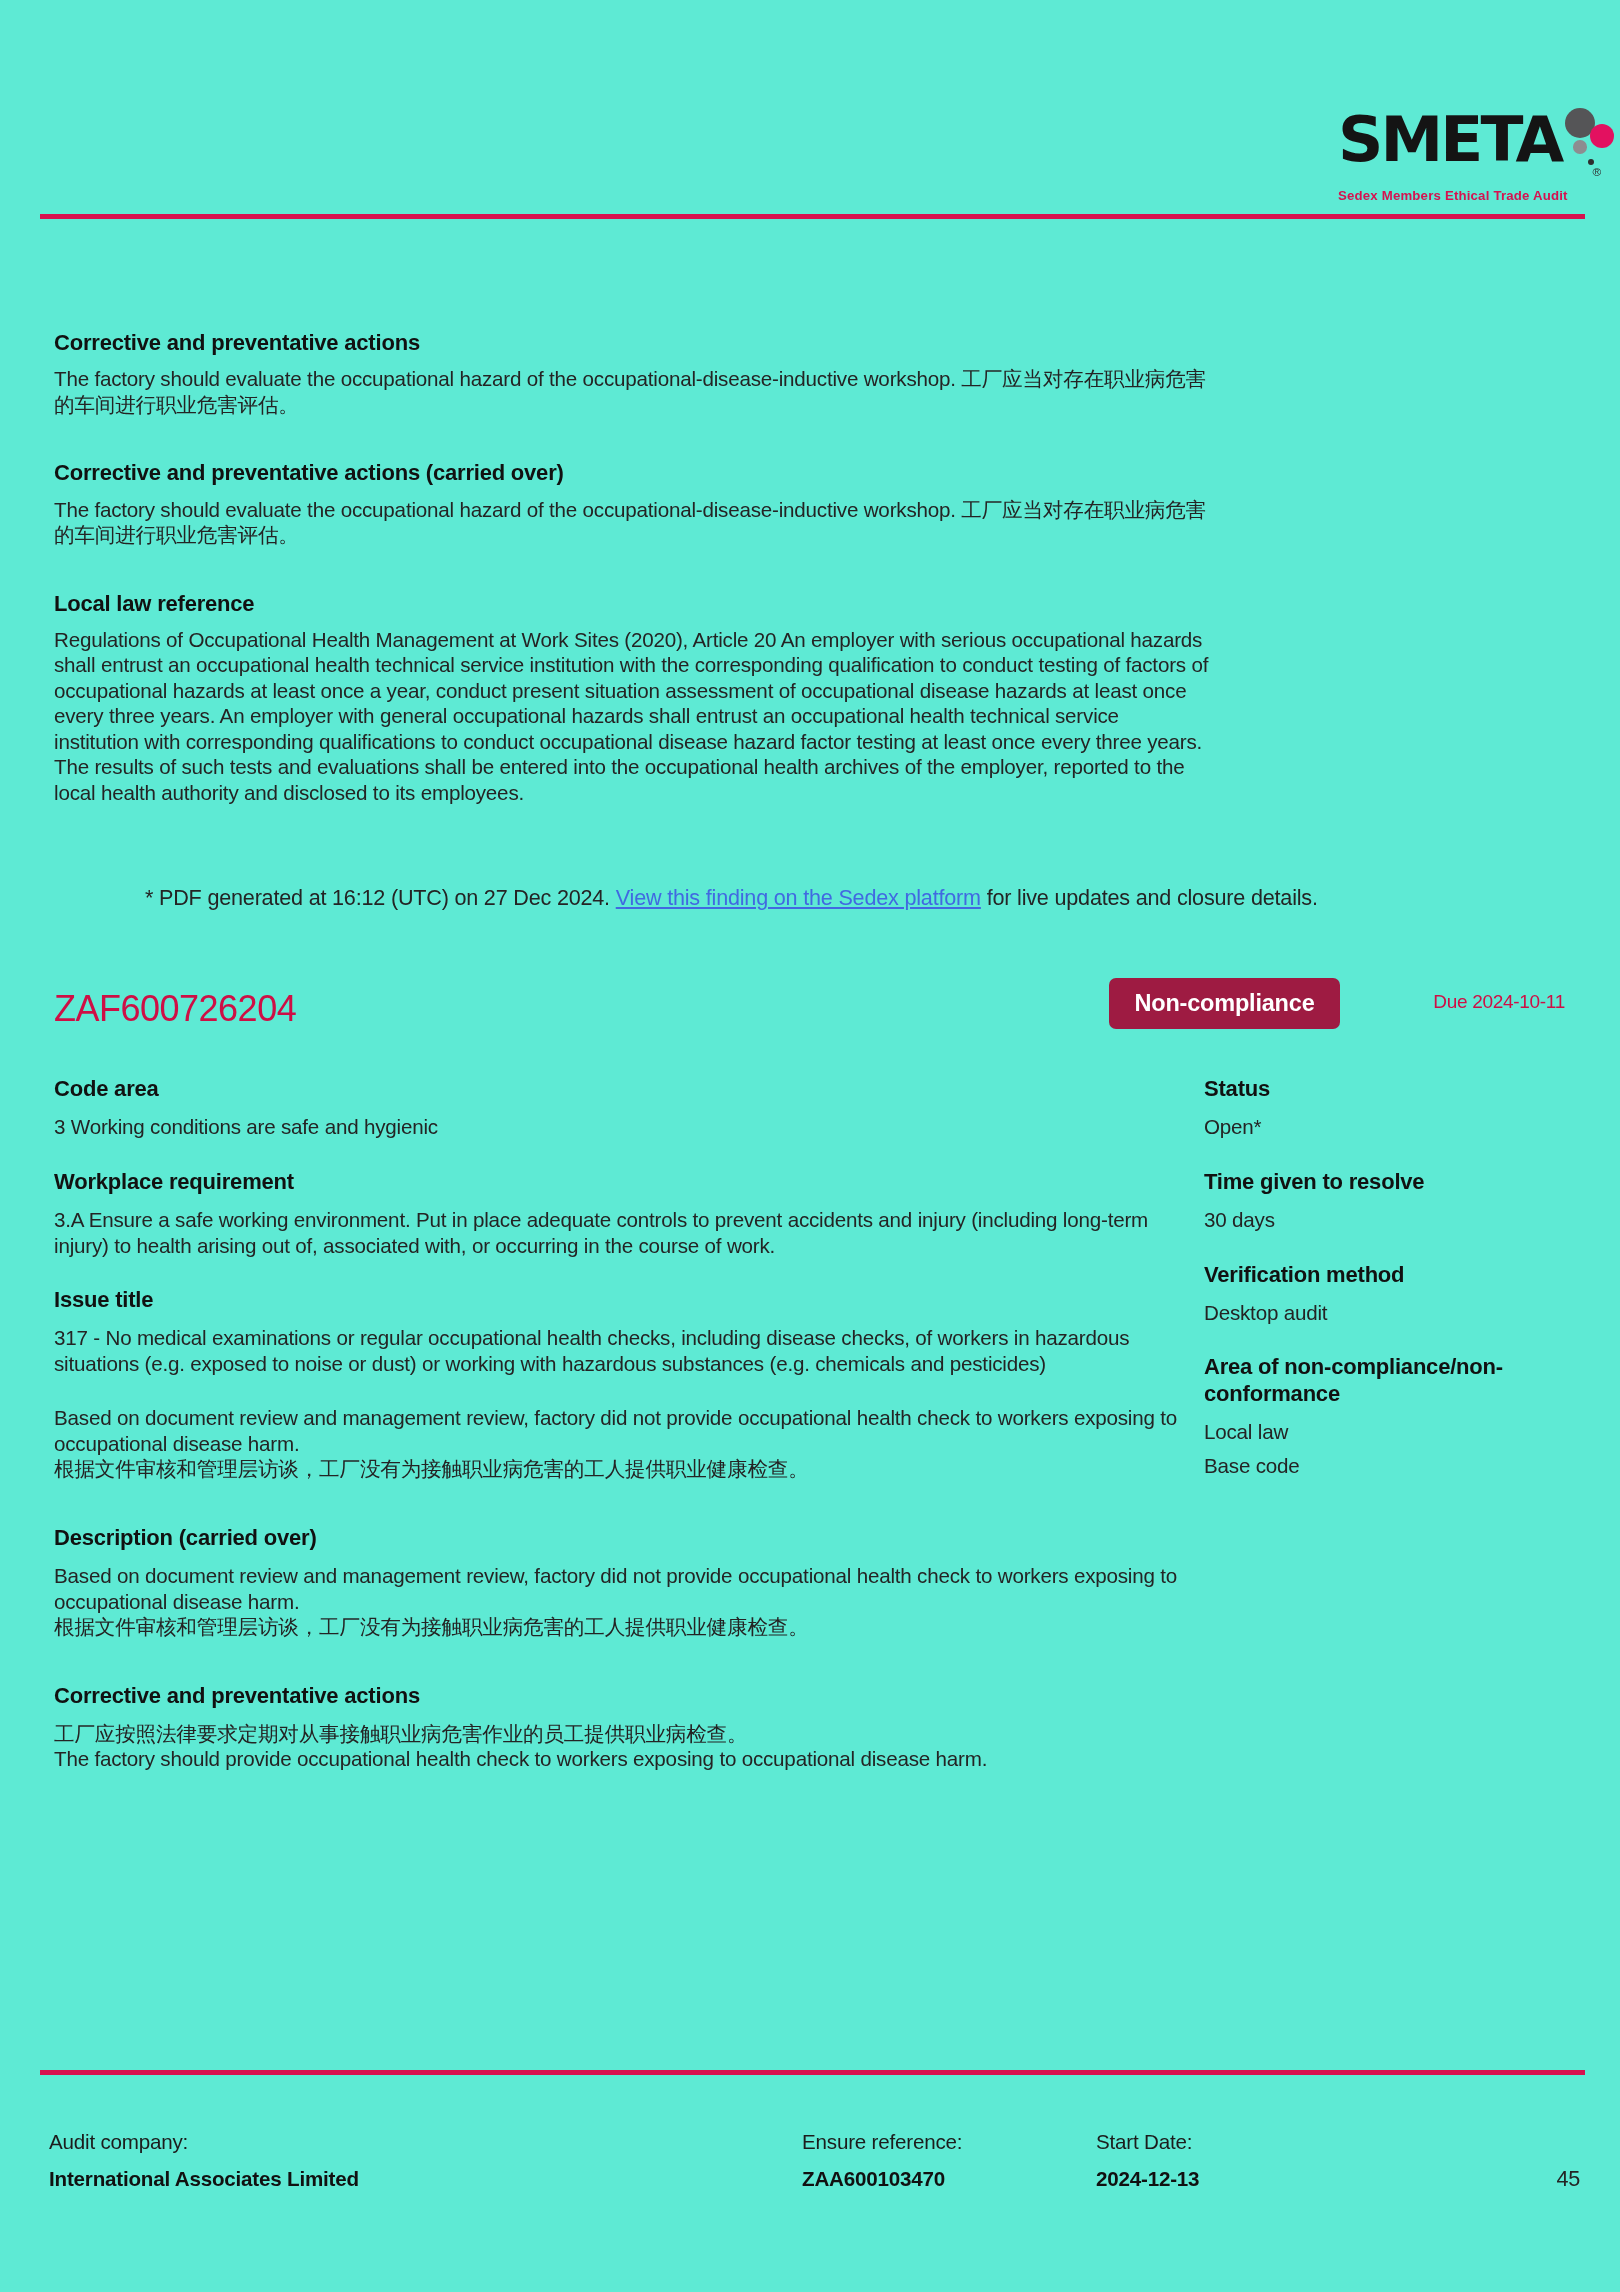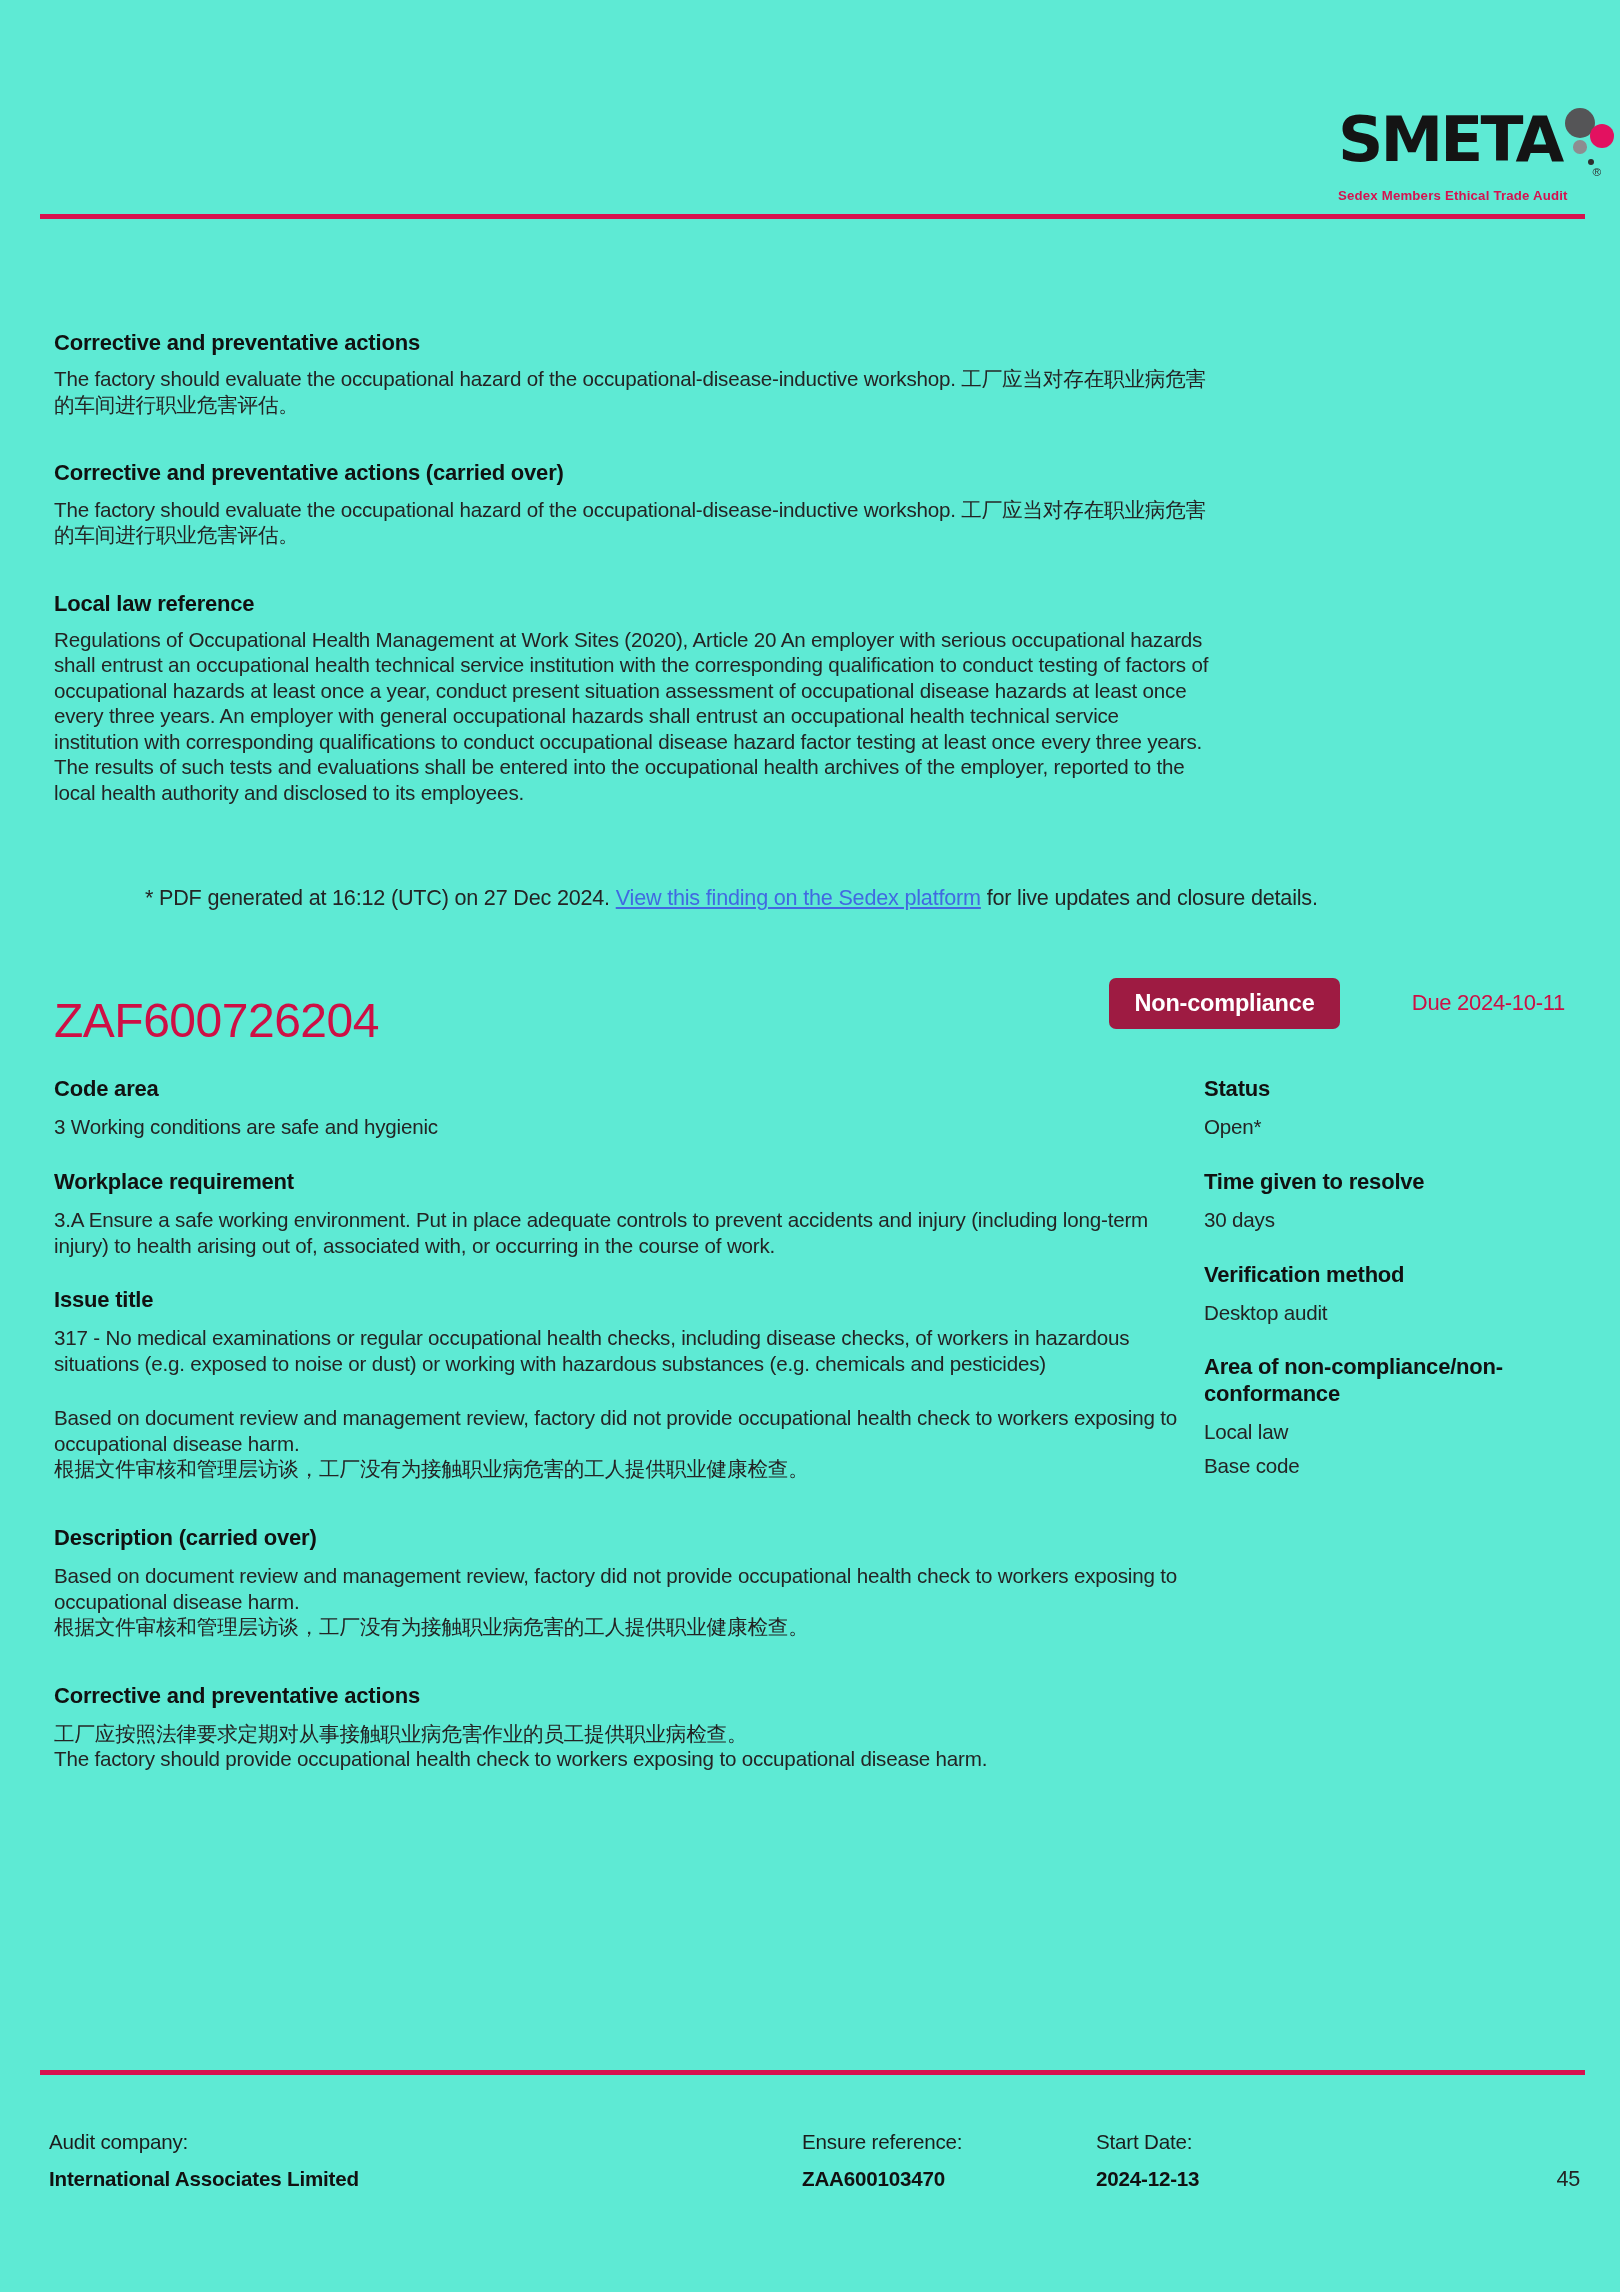--- a/index.html
+++ b/index.html
@@ -40,28 +40,28 @@
   .sec-h{
     font-size:22px;font-weight:bold;color:#111;
     margin:0 0 9.8px 0;line-height:26.5px;letter-spacing:-0.2px;
   }
   .sec-p{margin:0;font-size:20.6px;line-height:25.5px;color:#242424;letter-spacing:-0.2px;}
   
   .pdf-note{position:absolute;left:145px;top:885px;font-size:21.6px;line-height:26.5px;color:#242424;letter-spacing:-0.2px;}
   .pdf-note a{color:#4169e1;text-decoration:underline;cursor:pointer;}
   
   .finding-header{position:absolute;left:54px;top:978px;width:1511px;height:55px;}
-  .finding-id{position:absolute;left:0;top:19px;font-size:48px;color:#ce0f45;letter-spacing:-0.5px;line-height:1;}
+  .finding-id{position:absolute;left:0;top:13px;font-size:36px;color:#ce0f45;letter-spacing:-0.5px;line-height:1;}
   .badge{
     position:absolute;left:1055px;top:0;height:51px;padding:0 25.5px;
     background:#9e1b42;border-radius:7px;color:#ffffff;
     font-size:23.5px;font-weight:bold;display:flex;align-items:center;justify-content:center;
     letter-spacing:-0.2px;box-sizing:border-box;
   }
-  .due{position:absolute;right:0;top:13.7px;font-size:22px;color:#ce0f45;letter-spacing:-0.3px;line-height:1;}
+  .due{position:absolute;right:0;top:13.7px;font-size:19px;color:#ce0f45;letter-spacing:-0.3px;line-height:1;}
   
   .cols{position:absolute;left:54px;top:1076px;width:1512px;}
   .col-left{position:absolute;left:0;top:0;width:1142px;}
   .col-right{position:absolute;left:1150px;top:0;width:363px;}
   .field{margin-bottom:29px;}
   .field.gap-lg{margin-bottom:43px;}
   .f-label{
     font-size:22px;font-weight:bold;color:#111;
     margin:0 0 11.8px 0;line-height:26.5px;letter-spacing:-0.2px;
   }

